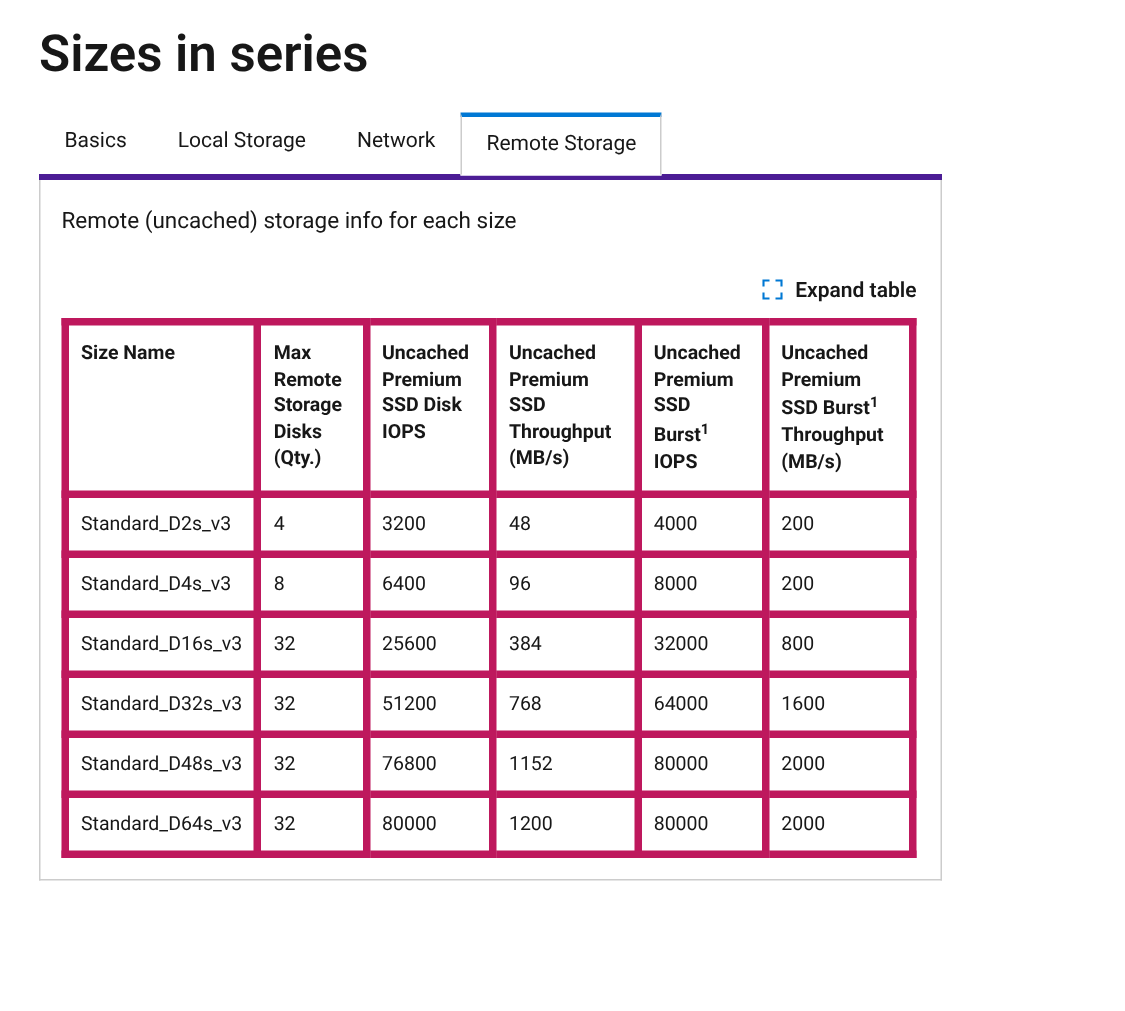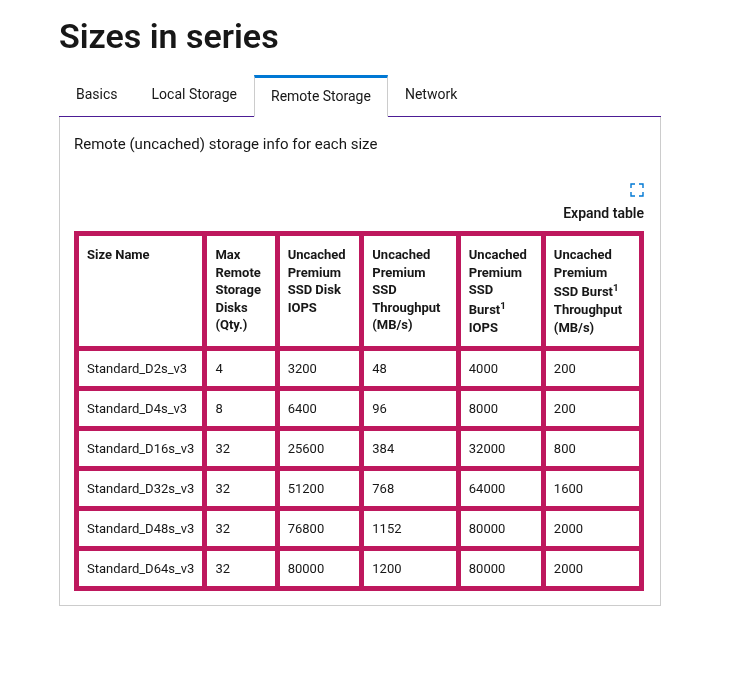--- a/index.html
+++ b/index.html
@@ -6,31 +6,30 @@
     margin: 0;
     padding: 0;
     font-family: "Segoe UI", -apple-system, BlinkMacSystemFont, Roboto, Helvetica, Arial, sans-serif;
     color: #171717;
     background: #fff;
   }
   .page {
     width: 654px;
     box-sizing: border-box;
     padding: 10px 26px 20px 26px;
-    margin-left: 33px;
   }
   h1.page-title {
     font-size: 34px;
     font-weight: 600;
     margin: 6px 0 18px 0;
     color: #171717;
   }
   .tabbar {
     display: flex;
-    border-bottom: 1px solid #4c1d95;
+    border-bottom: 4px solid #4c1d95;
     gap: 0;
     font-size: 14px;
   }
   .tab {
     padding: 10px 16px 12px 16px;
     color: #171717;
     cursor: pointer;
     position: relative;
     top: 1px;
     border: 1px solid transparent;
@@ -50,27 +49,26 @@
   }
   .panel-heading {
     font-size: 15px;
     color: #171717;
     margin: 0 0 30px 0;
     font-weight: 400;
   }
   .expand-row {
     display: flex;
     justify-content: flex-end;
-    align-items: flex-end;
+    align-items: flex-start;
     gap: 8px;
     font-size: 14px;
     font-weight: 600;
     margin-bottom: 10px;
     cursor: pointer;
-    flex-direction: column;
   }
   .expand-icon {
     width: 14px;
     height: 14px;
     display: inline-block;
     position: relative;
   }
   .expand-icon svg { display:block; }
   table.data {
     width: 100%;
@@ -103,22 +101,22 @@
 </style>
 </head>
 <body>
 <div class="page">
 
 <h1 class="page-title">Sizes in series</h1>
 
 <div class="tabbar">
   <div class="tab">Basics</div>
   <div class="tab">Local Storage</div>
+  <div class="tab">Network</div>
   <div class="tab active">Remote Storage</div>
-  <div class="tab">Network</div>
 </div>
 
 <div class="tabpanel">
 
   <p class="panel-heading">Remote (uncached) storage info for each size</p>
 
   <div class="expand-row">
     <span class="expand-icon">
       <svg width="14" height="14" viewBox="0 0 14 14" fill="none" stroke="#0078d4" stroke-width="1.4">
         <path d="M1 5 L1 1 L5 1"></path>

